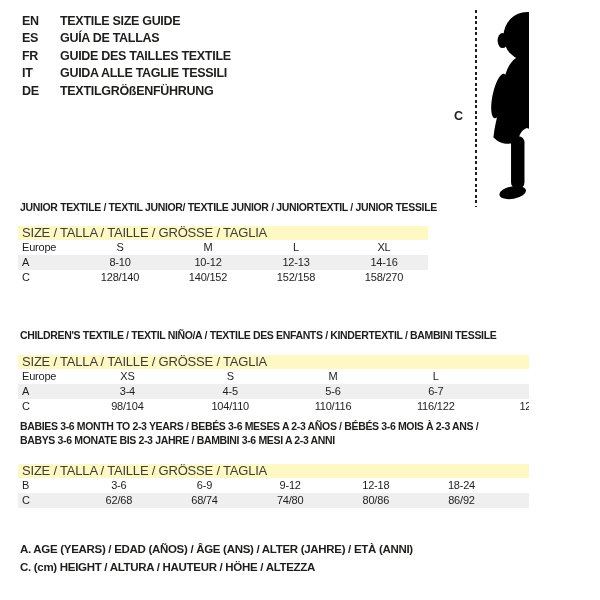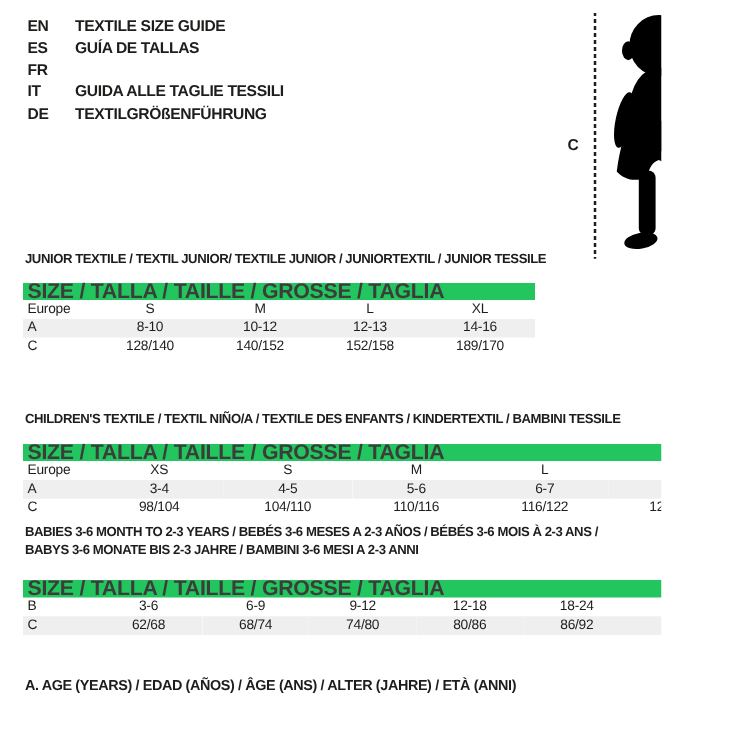--- a/index.html
+++ b/index.html
@@ -29,21 +29,21 @@
   .s2 { top:329px; }
   .s3 { top:420px; }
   .sec-title { font-size:10.5px; font-weight:bold; letter-spacing:-0.35px; line-height:13.5px; white-space:nowrap; }
 
   table.size-table { border-collapse:collapse; table-layout:fixed; margin-left:-2px; }
   .s1 table.size-table { width:410px; margin-top:11px; }
   .s2 table.size-table { width:572px; margin-top:12px; }
   .s3 table.size-table { width:572px; margin-top:17px; }
   col.label-col { width:58px; }
   td { font-size:11px; letter-spacing:-0.2px; padding:0; text-align:center; white-space:nowrap; overflow:hidden; }
-  td.hdr-cell { background:#22c55e; color:#3c3c3b; text-align:left; padding-left:4px; height:14px; line-height:14px; font-size:17px;font-weight:bold; }
+  td.hdr-cell { background:#fef9c3; color:#3c3c3b; text-align:left; padding-left:4px; height:14px; line-height:14px; font-size:13px; }
   tbody td { height:15px; line-height:15px; }
   td.row-label { text-align:left; padding-left:4px; }
   tbody tr:nth-child(even) { background:#f0efef; }
 
   
   .notes { position:absolute; left:20px; top:541px; }
   .note-line { font-size:11.5px; font-weight:bold; letter-spacing:-0.3px; line-height:17.6px; white-space:nowrap; }
 </style>
 </head>
 <body>
@@ -54,20 +54,21 @@
       <div class="lang-row">
         <span class="lang-code">EN</span>
         <span class="lang-label">TEXTILE SIZE GUIDE</span>
       </div>
       <div class="lang-row">
         <span class="lang-code">ES</span>
         <span class="lang-label">GUÍA DE TALLAS</span>
       </div>
       <div class="lang-row">
         <span class="lang-code">FR</span>
+        <span class="lang-label">GUIDE DES TAILLES TEXTILE</span>
       </div>
       <div class="lang-row">
         <span class="lang-code">IT</span>
         <span class="lang-label">GUIDA ALLE TAGLIE TESSILI</span>
       </div>
       <div class="lang-row">
         <span class="lang-code">DE</span>
         <span class="lang-label">TEXTILGRÖßENFÜHRUNG</span>
       </div>
     </div>
@@ -121,21 +122,21 @@
               <td class="val">8-10</td>
               <td class="val">10-12</td>
               <td class="val">12-13</td>
               <td class="val">14-16</td>
             </tr>
             <tr class="data-row">
               <td class="row-label">C</td>
               <td class="val">128/140</td>
               <td class="val">140/152</td>
               <td class="val">152/158</td>
-              <td class="val">189/170</td>
+              <td class="val">158/270</td>
             </tr>
           </tbody>
         </table>
       </div>
       <div class="section s2">
         <div class="sec-title">CHILDREN'S TEXTILE / TEXTIL NIÑO/A / TEXTILE DES ENFANTS / KINDERTEXTIL / BAMBINI TESSILE</div>
         <table class="size-table">
           <colgroup>
             <col class="label-col">
             <col>
@@ -214,15 +215,16 @@
               <td class="val">86/92</td>
               <td class="val">92/98</td>
             </tr>
           </tbody>
         </table>
       </div>
     </div>
 
   <div class="notes">
       <div class="note-line">A. AGE (YEARS) / EDAD (AÑOS) / ÂGE (ANS) / ALTER (JAHRE) / ETÀ (ANNI)</div>
+      <div class="note-line">C. (cm) HEIGHT / ALTURA / HAUTEUR / HÖHE / ALTEZZA</div>
     </div>
 
 </div>
 
 </body></html>

